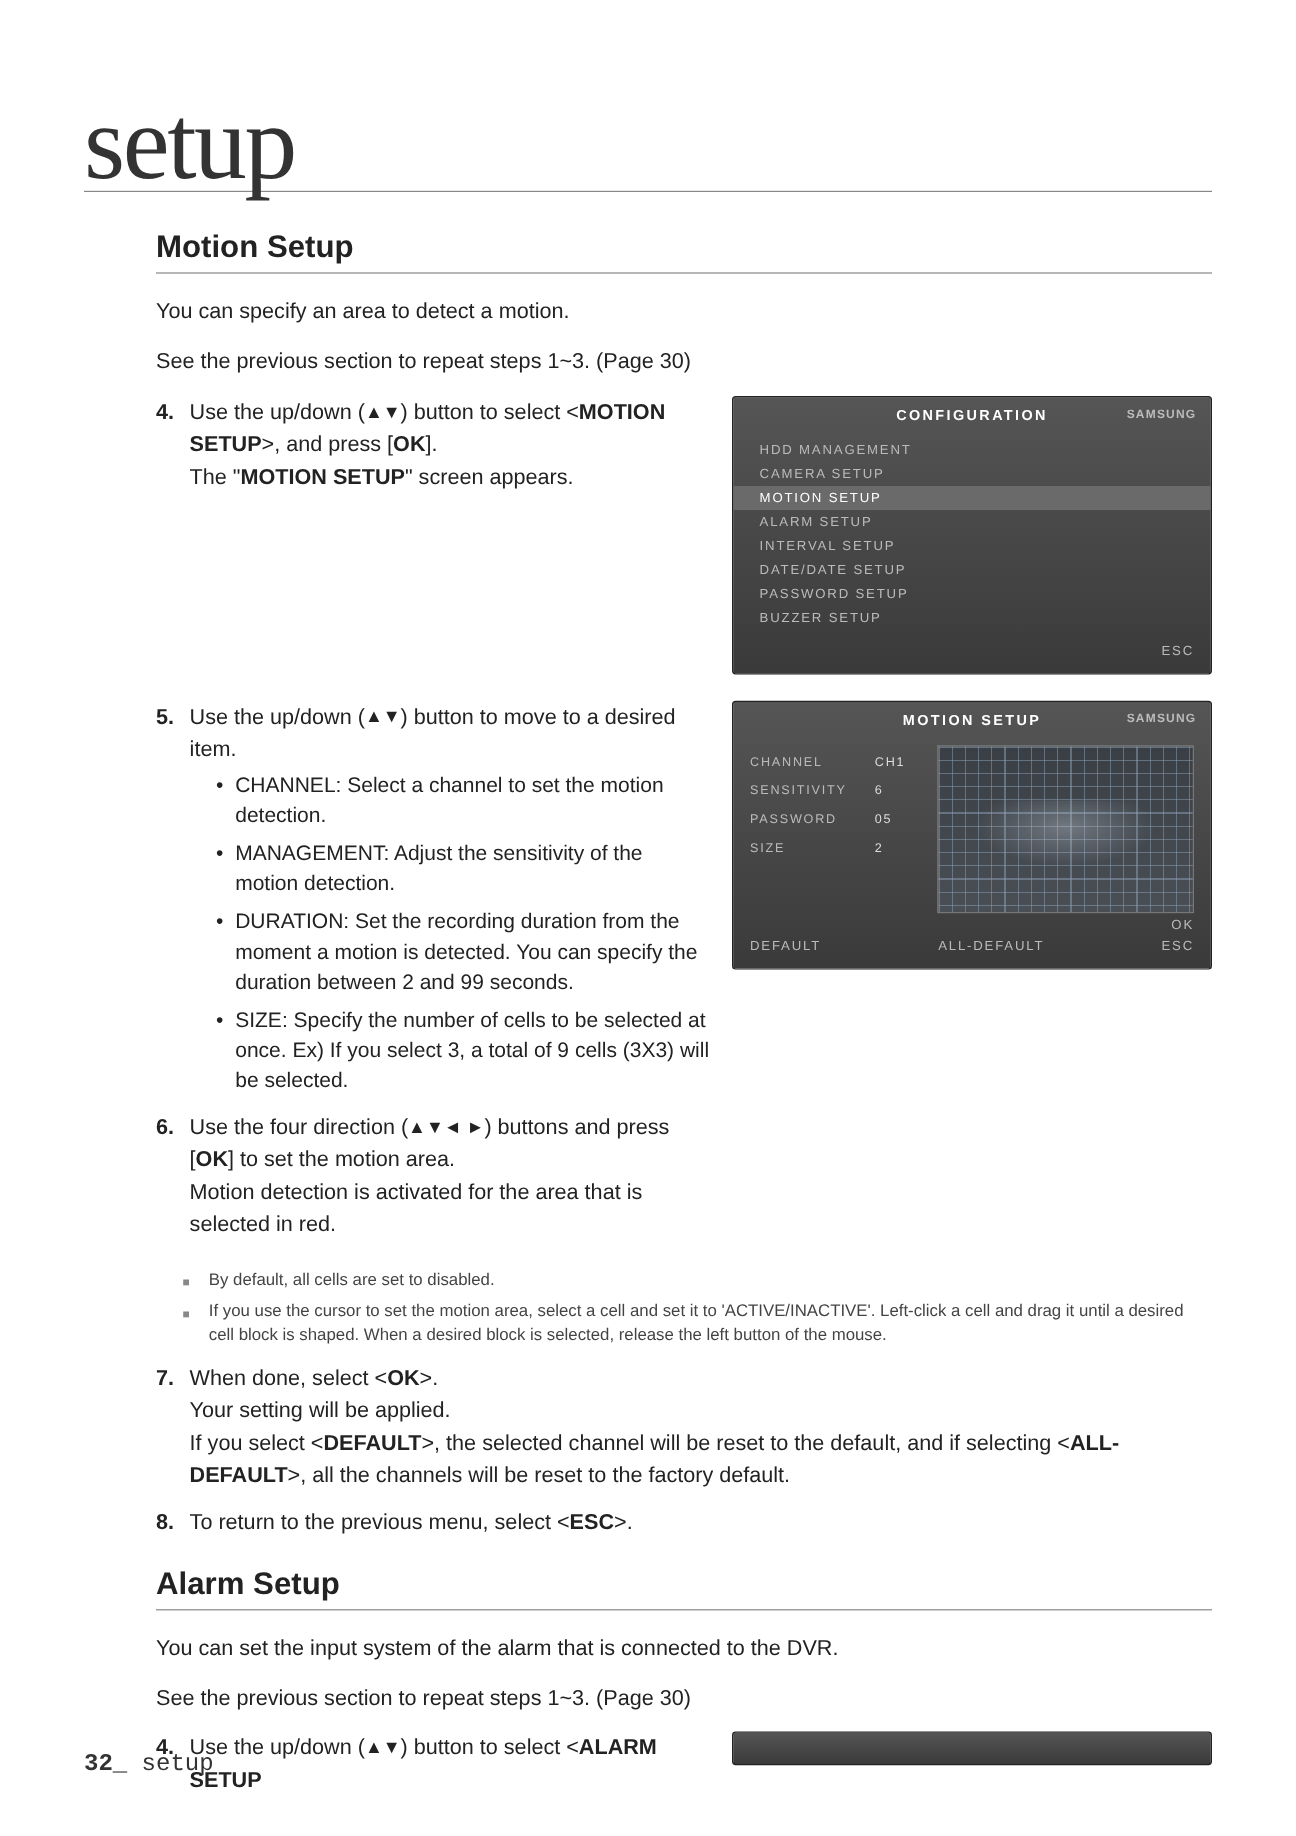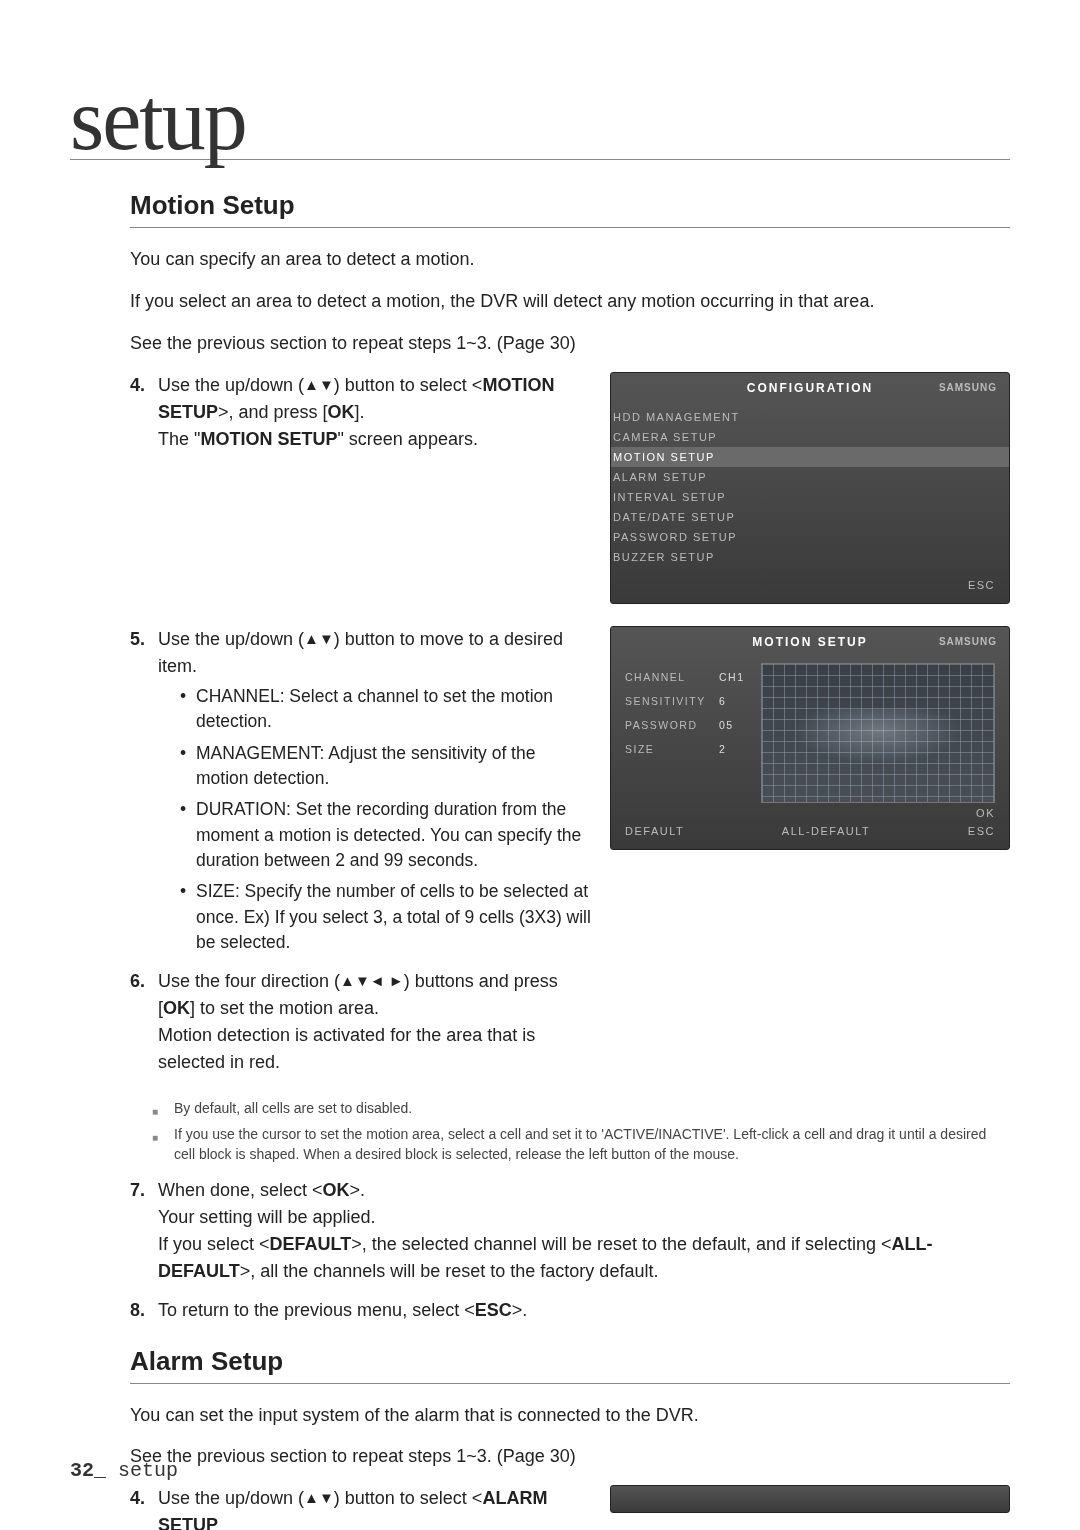--- a/index.html
+++ b/index.html
@@ -70,26 +70,26 @@
   }
   .osd-brand {
     position: absolute;
     right: 12px;
     font-size: 10px;
     letter-spacing: 1px;
     color: #bbb;
     font-weight: bold;
   }
   .osd-menu { padding: 4px 0 6px 0; }
-  .osd-menu .mi { padding: 4px 2px; color: #bbb; }
+  .osd-menu .mi { padding: 4px 22px; color: #bbb; }
   .osd-menu .mi.sel { background: #6a6a6a; color: #fff; }
   .osd-footer { display: flex; justify-content: flex-end; padding: 6px 14px 2px 14px; color: #bbb; }
   .osd-footer-3 { display: flex; justify-content: space-between; padding: 6px 14px 2px 14px; color: #bbb; }
   .osd-ok { text-align: right; padding: 4px 14px 0 14px; color: #bbb; }
-  .motion-body { display: flex; padding: 6px 14px 0 14px; gap: 8px; }
+  .motion-body { display: flex; padding: 6px 14px 0 14px; gap: 18px; }
   .motion-labels { display: flex; flex-direction: column; gap: 12px; padding-top: 8px; width: 86px; color: #bbb; font-size: 10.5px; }
   .motion-col { display: flex; flex-direction: column; gap: 12px; padding-top: 8px; width: 34px; color: #ddd; text-align: left; font-size: 10.5px; }
   .motion-grid {
     flex: 1;
     height: 140px;
     position: relative;
     border: 1px solid #777;
     background:
       repeating-linear-gradient(to right, rgba(140,160,180,0.5) 0 1px, transparent 1px 11px),
       repeating-linear-gradient(to bottom, rgba(140,160,180,0.5) 0 1px, transparent 1px 11px),
@@ -116,21 +116,20 @@
 </style>
 </head>
 <body>
 
 <div class="page-title">setup</div>
 
 <div class="content">
 
   <div class="section-heading">Motion Setup</div>
   <p class="intro">You can specify an area to detect a motion.</p>
-  <p class="intro">If you select an area to detect a motion, the DVR will detect any motion occurring in that area.</p>
   <p class="intro">See the previous section to repeat steps 1~3. (Page 30)</p>
 
   <div class="row">
     <div class="col-text">
       <ol class="steps">
         <li>
           <span class="num">4.</span>
           <span>Use the up/down (</span><span class="arrows">▲▼</span><span>) button to select &lt;</span><span class="bold">MOTION SETUP</span><span>&gt;, and press [</span><span class="bold">OK</span><span>].</span><br>
           <span>The "</span><span class="bold">MOTION SETUP</span><span>" screen appears.</span>
         </li>

